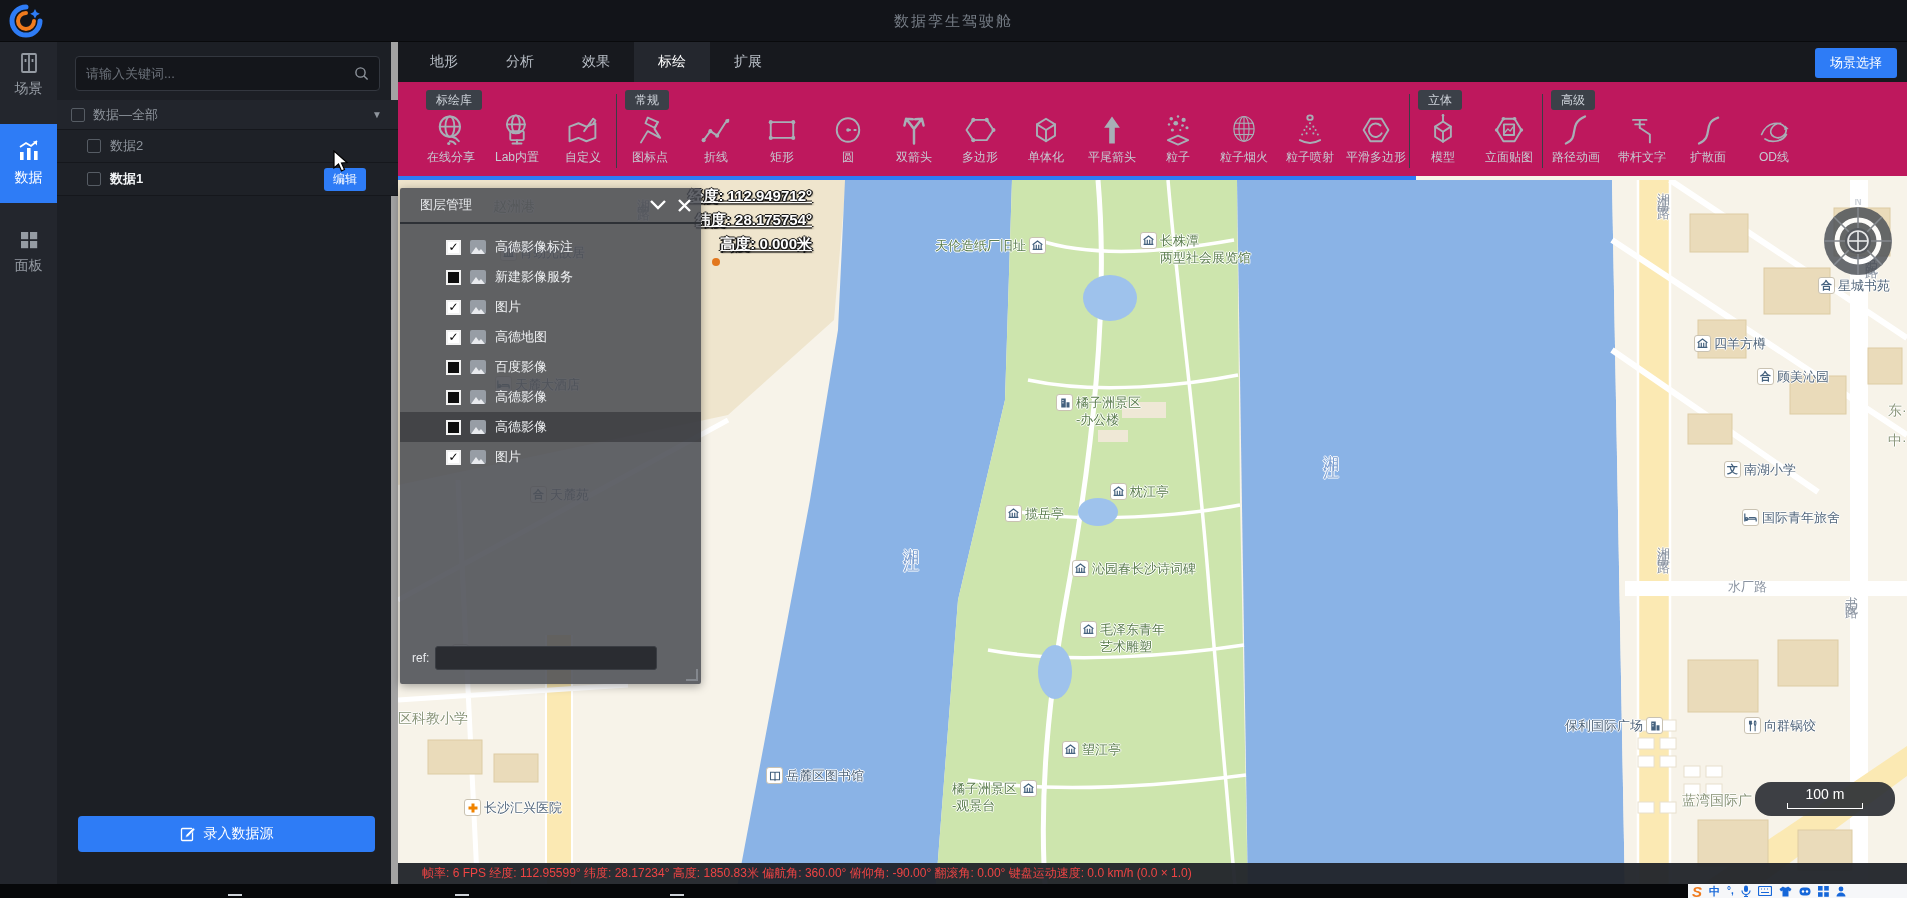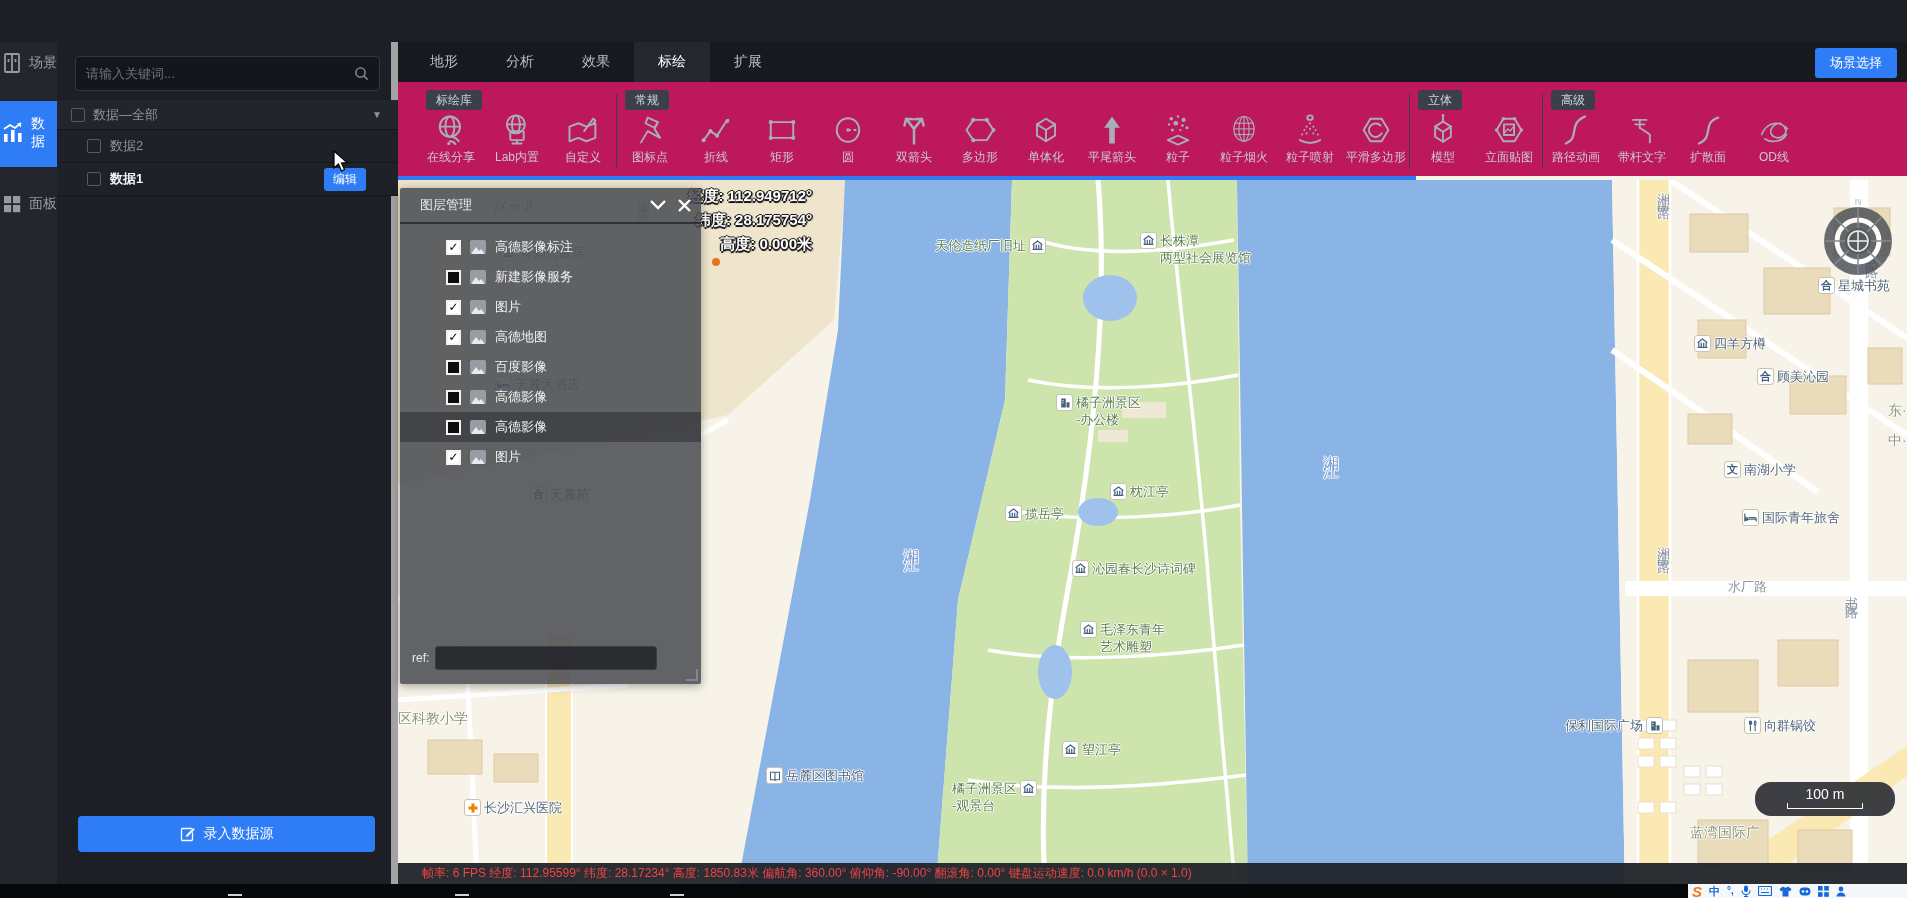--- a/index.html
+++ b/index.html
@@ -7,21 +7,21 @@
     font-family:"Liberation Sans","DejaVu Sans",sans-serif; }
   #app { position:relative; width:1907px; height:898px; background:#1c1f25; overflow:hidden; }
 
   
   .topbar { position:absolute; left:0; top:0; width:1907px; height:42px; background:#121419; border-bottom:1px solid #090a0c; }
   .topbar .title { position:absolute; left:0; right:0; top:12px; text-align:center; color:#767d86; font-size:15px; letter-spacing:2px; }
   .logo { position:absolute; left:8px; top:3px; width:36px; height:36px; }
 
   
   .rail { position:absolute; left:0; top:42px; width:57px; height:842px; background:#23262d; }
-  .rail-item { width:57px; padding:9px 0 10px; display:flex; flex-direction:row; align-items:center; gap:5px; color:#959ba3; font-size:14px; cursor:default; }
+  .rail-item { width:57px; padding:9px 0 10px; display:flex; flex-direction:column; align-items:center; gap:5px; color:#959ba3; font-size:14px; cursor:default; }
   .rail-item.active { background:#2e7cf6; color:#fff; padding:14px 0 16px; }
   .rail-item svg { display:block; }
   .rail-gap { height:16px; }
 
   
   .panel { position:absolute; left:57px; top:42px; width:341px; height:842px; background:#1c1f25; border-right:7px solid #a3a3a3; }
   .searchbox { position:absolute; left:18px; top:14px; width:305px; height:35px; background:#14161b; border:1px solid #33373f; border-radius:4px; display:flex; align-items:center; }
   .searchbox input { flex:1; background:transparent; border:none; outline:none; color:#c7ccd3; font-size:13px; padding:0 10px; font-family:inherit; }
   .searchbox input::placeholder { color:#6b717a; }
   .searchbox .mag { margin-right:10px; }
@@ -61,21 +61,21 @@
   .style-urban { color:#53677c; }
   .style-plain { color:#8a9579; font-size:14px; text-shadow:-1px 0 #fff,1px 0 #fff,0 -1px #fff,0 1px #fff; }
   .ibox { width:17px; height:17px; background:#fff; border:1px solid #c9c2b2; border-radius:3px; display:flex; align-items:center; justify-content:center; flex:none; font-size:11px; color:#44617e; font-weight:bold; }
   .road-v,.water-v { position:absolute; writing-mode:vertical-rl; text-orientation:upright; }
   .road-v { color:#8a93a0; font-size:13px; letter-spacing:5px; text-shadow:-1px 0 #fff,1px 0 #fff,0 -1px #fff,0 1px #fff; }
   .water-v { color:#7b9ed1; font-size:16px; font-weight:500; letter-spacing:9px; text-shadow:-1px 0 #fdfdfd,1px 0 #fdfdfd,0 -1px #fdfdfd,0 1px #fdfdfd; }
   .road-h { position:absolute; color:#8a93a0; font-size:13px; text-shadow:-1px 0 #fff,1px 0 #fff,0 -1px #fff,0 1px #fff; }
   .faded { opacity:.75; }
 
   .coordbox { position:absolute; left:222px; top:8px; width:192px; text-align:right; z-index:4; color:#fff; font-size:15px; font-weight:bold; line-height:24px;
-    text-shadow:-1.5px 0 #1a1a1a,1.5px 0 #1a1a1a,0 -1.5px #1a1a1a,0 1.5px #1a1a1a,1px 1px 2px #000; }
+    text-shadow:-1.5px 0 #1a1a1a,1.5px 0 #1a1a1a,0 -1.5px #1a1a1a,0 1.5px #1a1a1a,1px 1px 2px #000;text-decoration:underline; }
   .coord-dot { position:absolute; left:314px; top:82px; width:8px; height:8px; border-radius:50%; background:#e2771e; z-index:4; }
 
   .compass { position:absolute; left:1420px; top:23px; width:80px; height:80px; z-index:4; opacity:.92; }
   .scalebar { position:absolute; left:1357px; top:606px; width:140px; height:34px; background:rgba(45,48,53,.92); border-radius:16px; z-index:5; color:#fff; font-size:14px; text-align:center; }
   .scalebar .sb-t { margin-top:4px; }
   .scalebar .sb-line { position:absolute; left:32px; right:32px; bottom:7px; height:6px; border-left:1.5px solid #fff; border-right:1.5px solid #fff; border-bottom:1.5px solid #fff; }
 
   
   .dialog { position:absolute; left:400px; top:188px; width:301px; height:496px; background:rgba(72,75,81,.86); z-index:40; border-radius:2px; box-shadow:0 2px 10px rgba(0,0,0,.35); }
   .dlg-head { height:30px; display:flex; align-items:center; color:#e9ebee; font-size:13px; padding:0 10px; }
@@ -103,20 +103,28 @@
   .ime .zh { color:#1667d9; font-weight:bold; font-size:11px; line-height:1; }
   .ime .pm { color:#1667d9; font-weight:bold; font-size:10px; line-height:1; }
 
   .cursor { position:absolute; z-index:200; }
 </style>
 </head>
 <body>
 
 <div id="app">
 
+  <div class="topbar">
+    <svg class="logo" viewBox="0 0 36 36">
+      <path d="M18 4 A14 14 0 1 0 32 18" fill="none" stroke="#2e7cf6" stroke-width="5" stroke-linecap="round"></path>
+      <path d="M18 10 A8 8 0 1 0 26 18" fill="none" stroke="#f07b1d" stroke-width="4" stroke-linecap="round"></path>
+      <path d="M27 6 l1.6 3.2 3.2 1.6 -3.2 1.6 -1.6 3.2 -1.6 -3.2 -3.2 -1.6 3.2 -1.6 z" fill="#2e7cf6"></path>
+    </svg>
+    <div class="title">数据孪生驾驶舱</div>
+  </div>
 
   <div class="rail">
       <div id="rail-items">
         <div class="rail-item">
           <span>
             <svg width="24" height="24" viewBox="0 0 24 24">
               <rect x="5" y="3" width="14" height="18" rx="1" fill="none" stroke="currentColor" stroke-width="1.8"></rect>
               <line x1="12" y1="3" x2="12" y2="21" stroke="currentColor" stroke-width="1.8"></line>
               <line x1="8.5" y1="8" x2="8.5" y2="11" stroke="currentColor" stroke-width="1.8"></line>
               <line x1="15.5" y1="8" x2="15.5" y2="11" stroke="currentColor" stroke-width="1.8"></line>
@@ -688,21 +696,21 @@
         <div class="ml" style="left: 1346px; top: 537px; position: absolute;">
           <span class="ibox">
             <svg width="11" height="12" viewBox="0 0 14 16">
               <path d="M3 1 V6 M5.5 1 V6 M4.2 1 V15 M4.2 6 a2 2 0 0 0 2 -2 M10.5 1 C9 2 9 6 10.5 8 V15 M10.5 1 C12 2 12 6 10.5 8" fill="none" stroke="#44617e" stroke-width="1.4"></path>
             </svg>
           </span>
           <span class="txtcol">
             <span class="poi-txt style-urban">向群锅饺</span>
           </span>
         </div>
-        <div class="ml" style="left: 1284px; top: 644px; position: absolute; margin-left: 8px;">
+        <div class="ml" style="left: 1284px; top: 612px; position: absolute;">
           <span class="style-plain">蓝湾国际广</span>
         </div>
         <div class="ml" style="left: 368px; top: 587px; position: absolute;">
           <span class="ibox">
             <svg width="12" height="12" viewBox="0 0 16 16">
               <path d="M2 3 h5 a1.5 1.5 0 0 1 1 .8 a1.5 1.5 0 0 1 1 -.8 h5 V13 h-5 a1.5 1.5 0 0 0 -1 .8 a1.5 1.5 0 0 0 -1 -.8 H2 Z M8 4 V13" fill="none" stroke="#44617e" stroke-width="1.4"></path>
             </svg>
           </span>
           <span class="txtcol">
             <span class="poi-txt style-urban">岳麓区图书馆</span>

